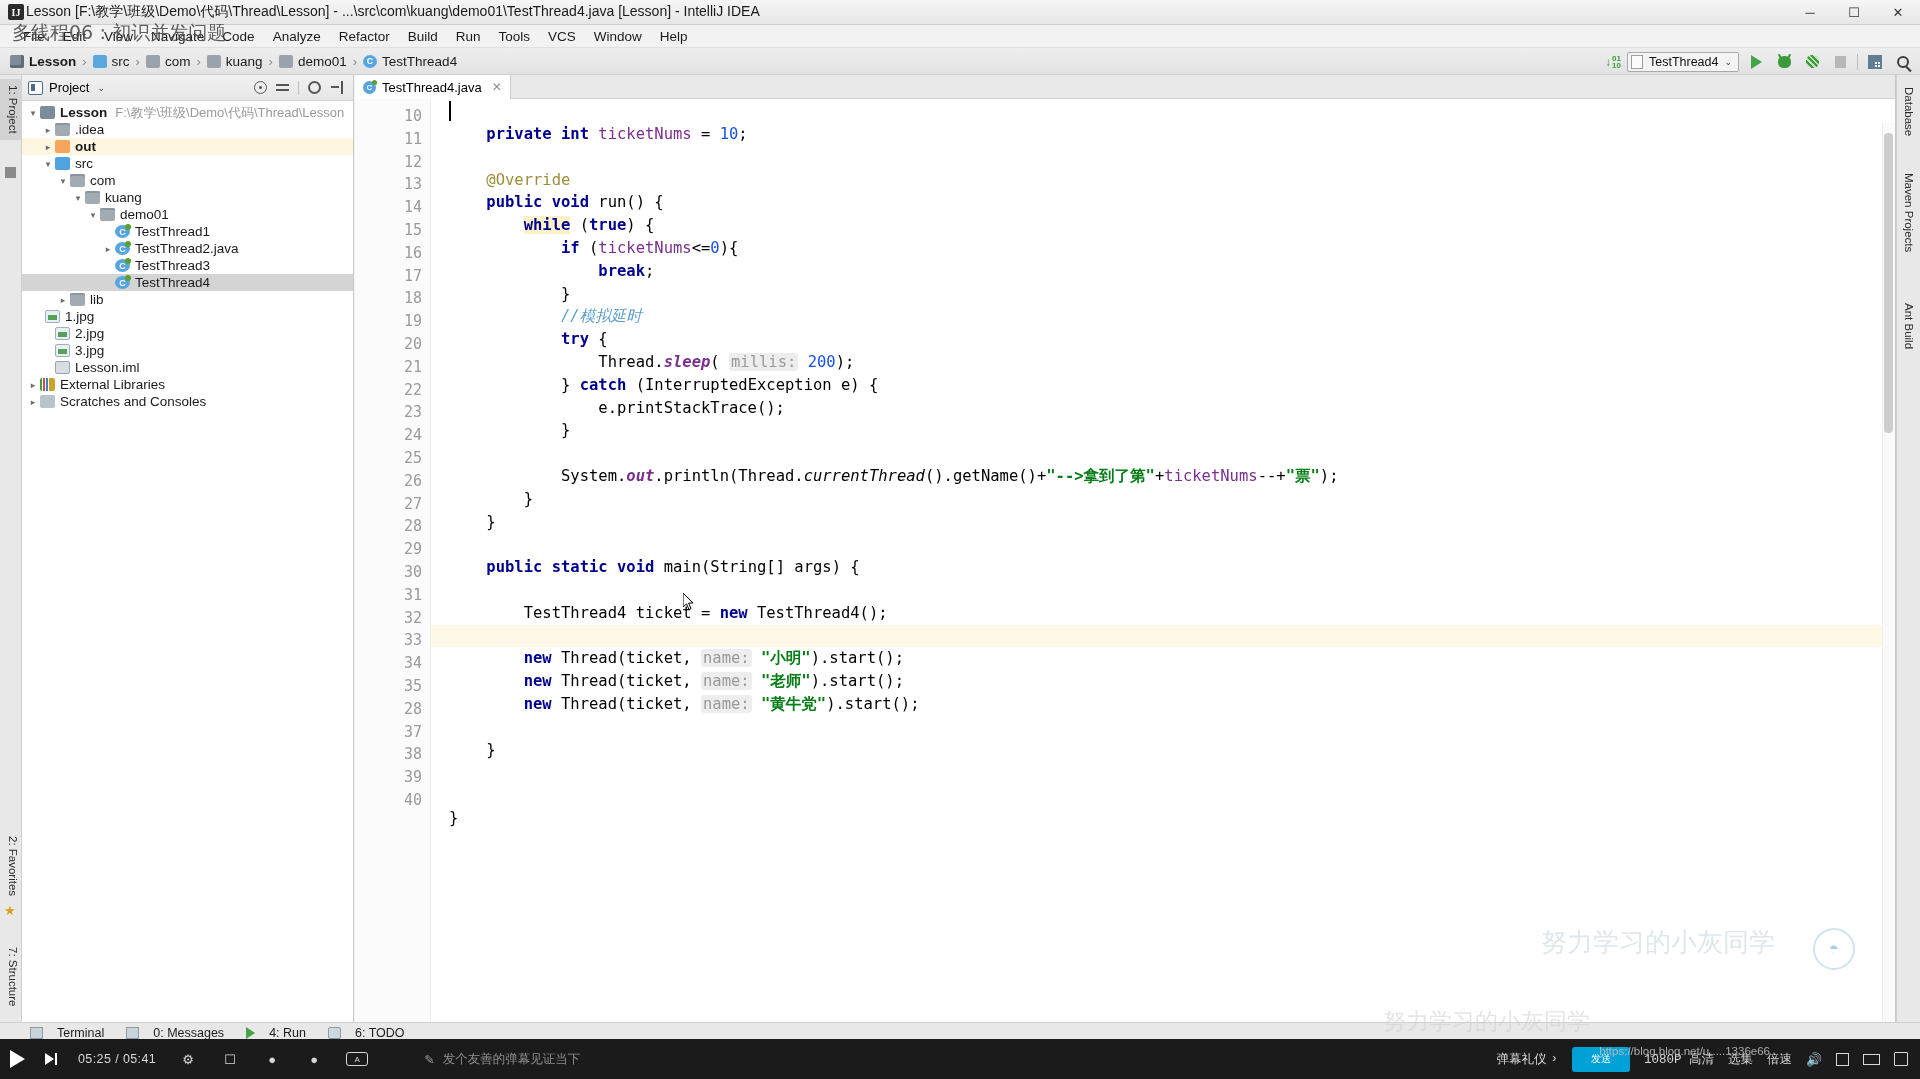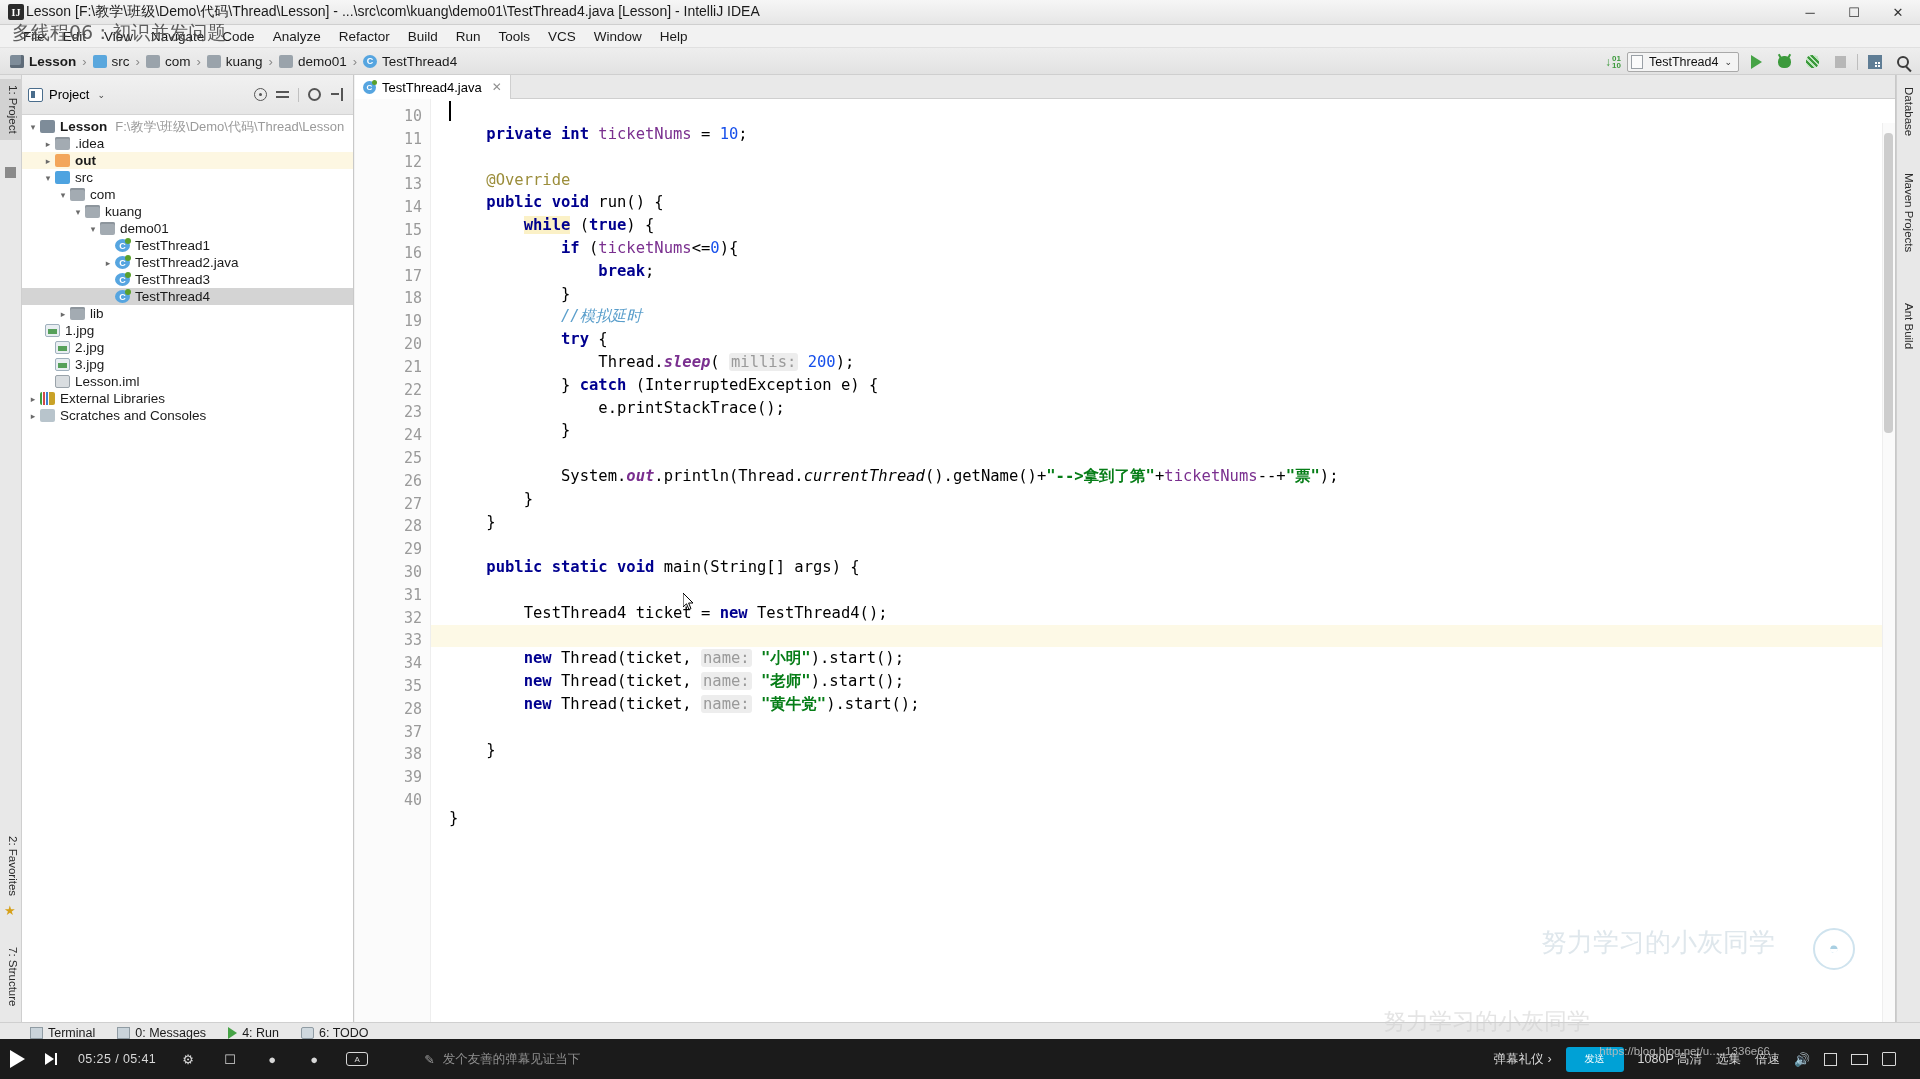--- a/index.html
+++ b/index.html
@@ -109,21 +109,21 @@
   .vtab-struct { bottom: 10px; }
   .star-ic { position: absolute; left: 4px; bottom: 104px; color: #d6a019; font-size: 13px; }
   .sq-ic { position: absolute; left: 5px; top: 92px; width: 11px; height: 11px; background: #8a8a8a; }
 
   
   .projwin {
     position: absolute; top: 75px; left: 22px; width: 332px; bottom: 57px;
     background: #ffffff; border-right: 1px solid #c8c8c8;
   }
   .proj-header {
-    height: 40px; background: linear-gradient(to bottom,#f1f1f1,#e6e6e6);
+    height: 26px; background: linear-gradient(to bottom,#f1f1f1,#e6e6e6);
     border-bottom: 1px solid #d4d4d4; display: flex; align-items: center; padding: 0 6px;
   }
   .proj-header .title { font-size: 13px; margin-left: 6px; }
   .proj-header .chev { font-size: 9px; margin-left: 8px; color: #444; }
   .hdr-ic { width: 15px; height: 14px; border: 1.5px solid #4a6d8c; border-radius: 2px; position: relative; background:#fff;}
   .hdr-ic::after { content:""; position:absolute; left:2px; top:2px; width:4px; height:7px; background:#4a6d8c; }
   .proj-actions { margin-left: auto; display: flex; align-items: center; gap: 9px; padding-right: 4px; }
   .ic-target { width: 13px; height: 13px; border: 1.6px solid #555; border-radius: 50%; position: relative; }
   .ic-target::after { content:""; position:absolute; left:4px; top:4px; width:3px; height:3px; background:#555; border-radius:50%; }
   .ic-collapse { width: 13px; height: 13px; position: relative; }
@@ -246,21 +246,21 @@
     white-space: nowrap; font-family: "DejaVu Sans", sans-serif;
   }
 
   
   .toolbar-bottom {
     position: absolute; left: 0; bottom: 36px; width: 1920px; height: 21px;
     background: #e8e8e8; border-top: 1px solid #cfcfcf;
     display: flex; align-items: center; gap: 22px; padding-left: 30px;
     font-size: 12.5px;
   }
-  .tw { display: flex; align-items: center; gap: 5px; color: #1b1b1b; }
+  .tw { display: flex; align-items: center; gap: 14px; color: #1b1b1b; }
   .tw-ic { width: 13px; height: 12px; background: #c9d3da; border: 1px solid #8f9ba3; }
   .tw-ic.run { background: none; border: none; width: 0; height: 0; border-left: 9px solid #46a346; border-top: 6px solid transparent; border-bottom: 6px solid transparent; }
   .tw-ic.todo { background: #cfd8de; border-radius: 2px; }
 
   
   .statusbar {
     position: absolute; left: 0; bottom: 18px; width: 1920px; height: 18px;
     background: #eaeaea; border-top: 1px solid #d2d2d2;
     display: flex; align-items: center; font-size: 12px; color: #1b1b1b; padding-left: 8px;
   }
@@ -279,21 +279,21 @@
   .p-next .b { width: 2.5px; height: 12px; background: #fff; margin-left: 1px; }
   .p-time { margin-left: 10px; font-size: 12.5px; color: #d8d8d8; letter-spacing: .4px; }
   .p-mid { display: flex; align-items: center; gap: 22px; margin-left: 22px; }
   .p-ic { width: 20px; height: 18px; display: flex; align-items: center; justify-content: center; color: #d8d8d8; }
   .p-ic.danmu { border: 1.6px solid #d8d8d8; border-radius: 3px; width: 22px; height: 14px; font-size: 8px; }
   .p-input {
     margin-left: 56px; width: 430px; height: 24px; display: flex; align-items: center;
     color: #8f8f8f; font-size: 12.5px; gap: 8px;
   }
   .p-input .pen { color: #9a9a9a; }
-  .p-right { margin-left: auto; display: flex; align-items: center; gap: 14px; padding-right: 24px; }
+  .p-right { margin-left: auto; display: flex; align-items: center; gap: 14px; padding-right: 12px; font-family: Liberation Mono, monospace; }
   .p-gift { color: #d8d8d8; font-size: 12.5px; display: flex; align-items: center; gap: 4px; }
   .p-send {
     background: #00a1d6; color: #fff; width: 58px; height: 25px; border-radius: 3px;
     display: flex; align-items: center; justify-content: center; font-size: 10px;
   }
   .p-opt { color: #d8d8d8; font-size: 12.5px; }
   .p-vol { width: 16px; height: 14px; position: relative; }
   .p-vol::before { content:"\1F50A"; font-size: 13px; color:#d8d8d8; }
   .p-square { width: 13px; height: 13px; border: 1.6px solid #d8d8d8; }
   .p-wide { width: 17px; height: 11px; border: 1.6px solid #d8d8d8; }

